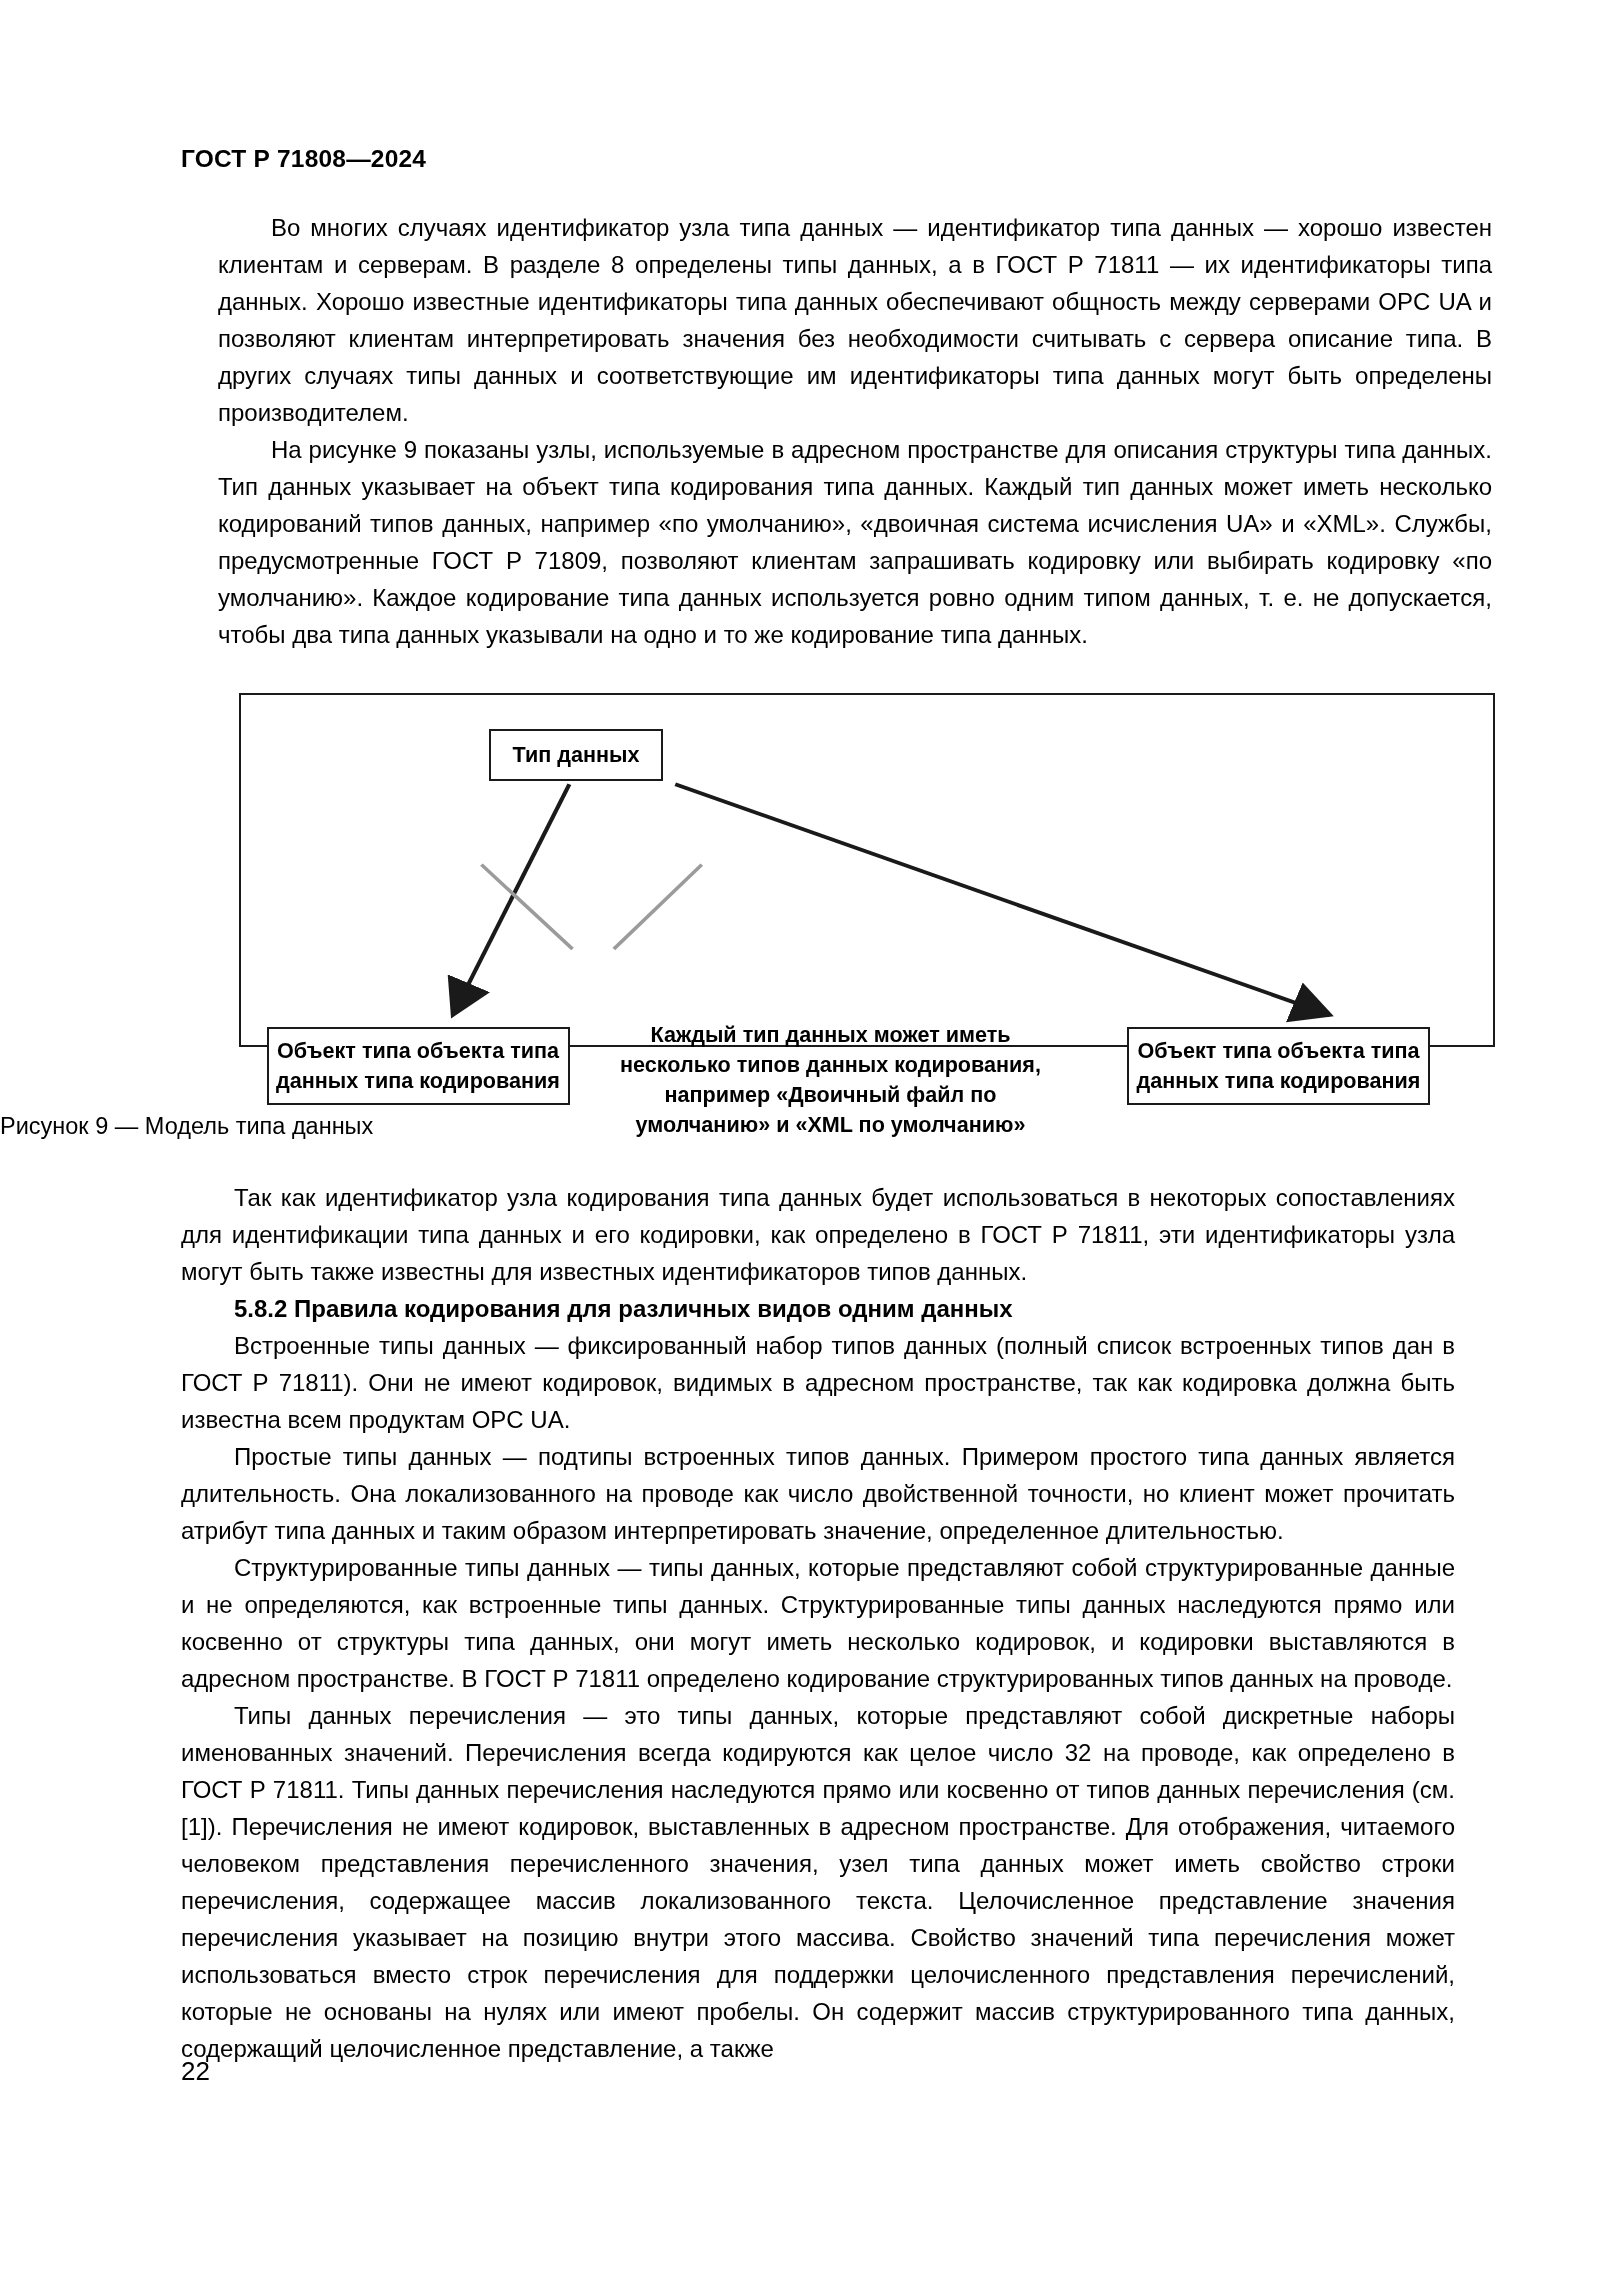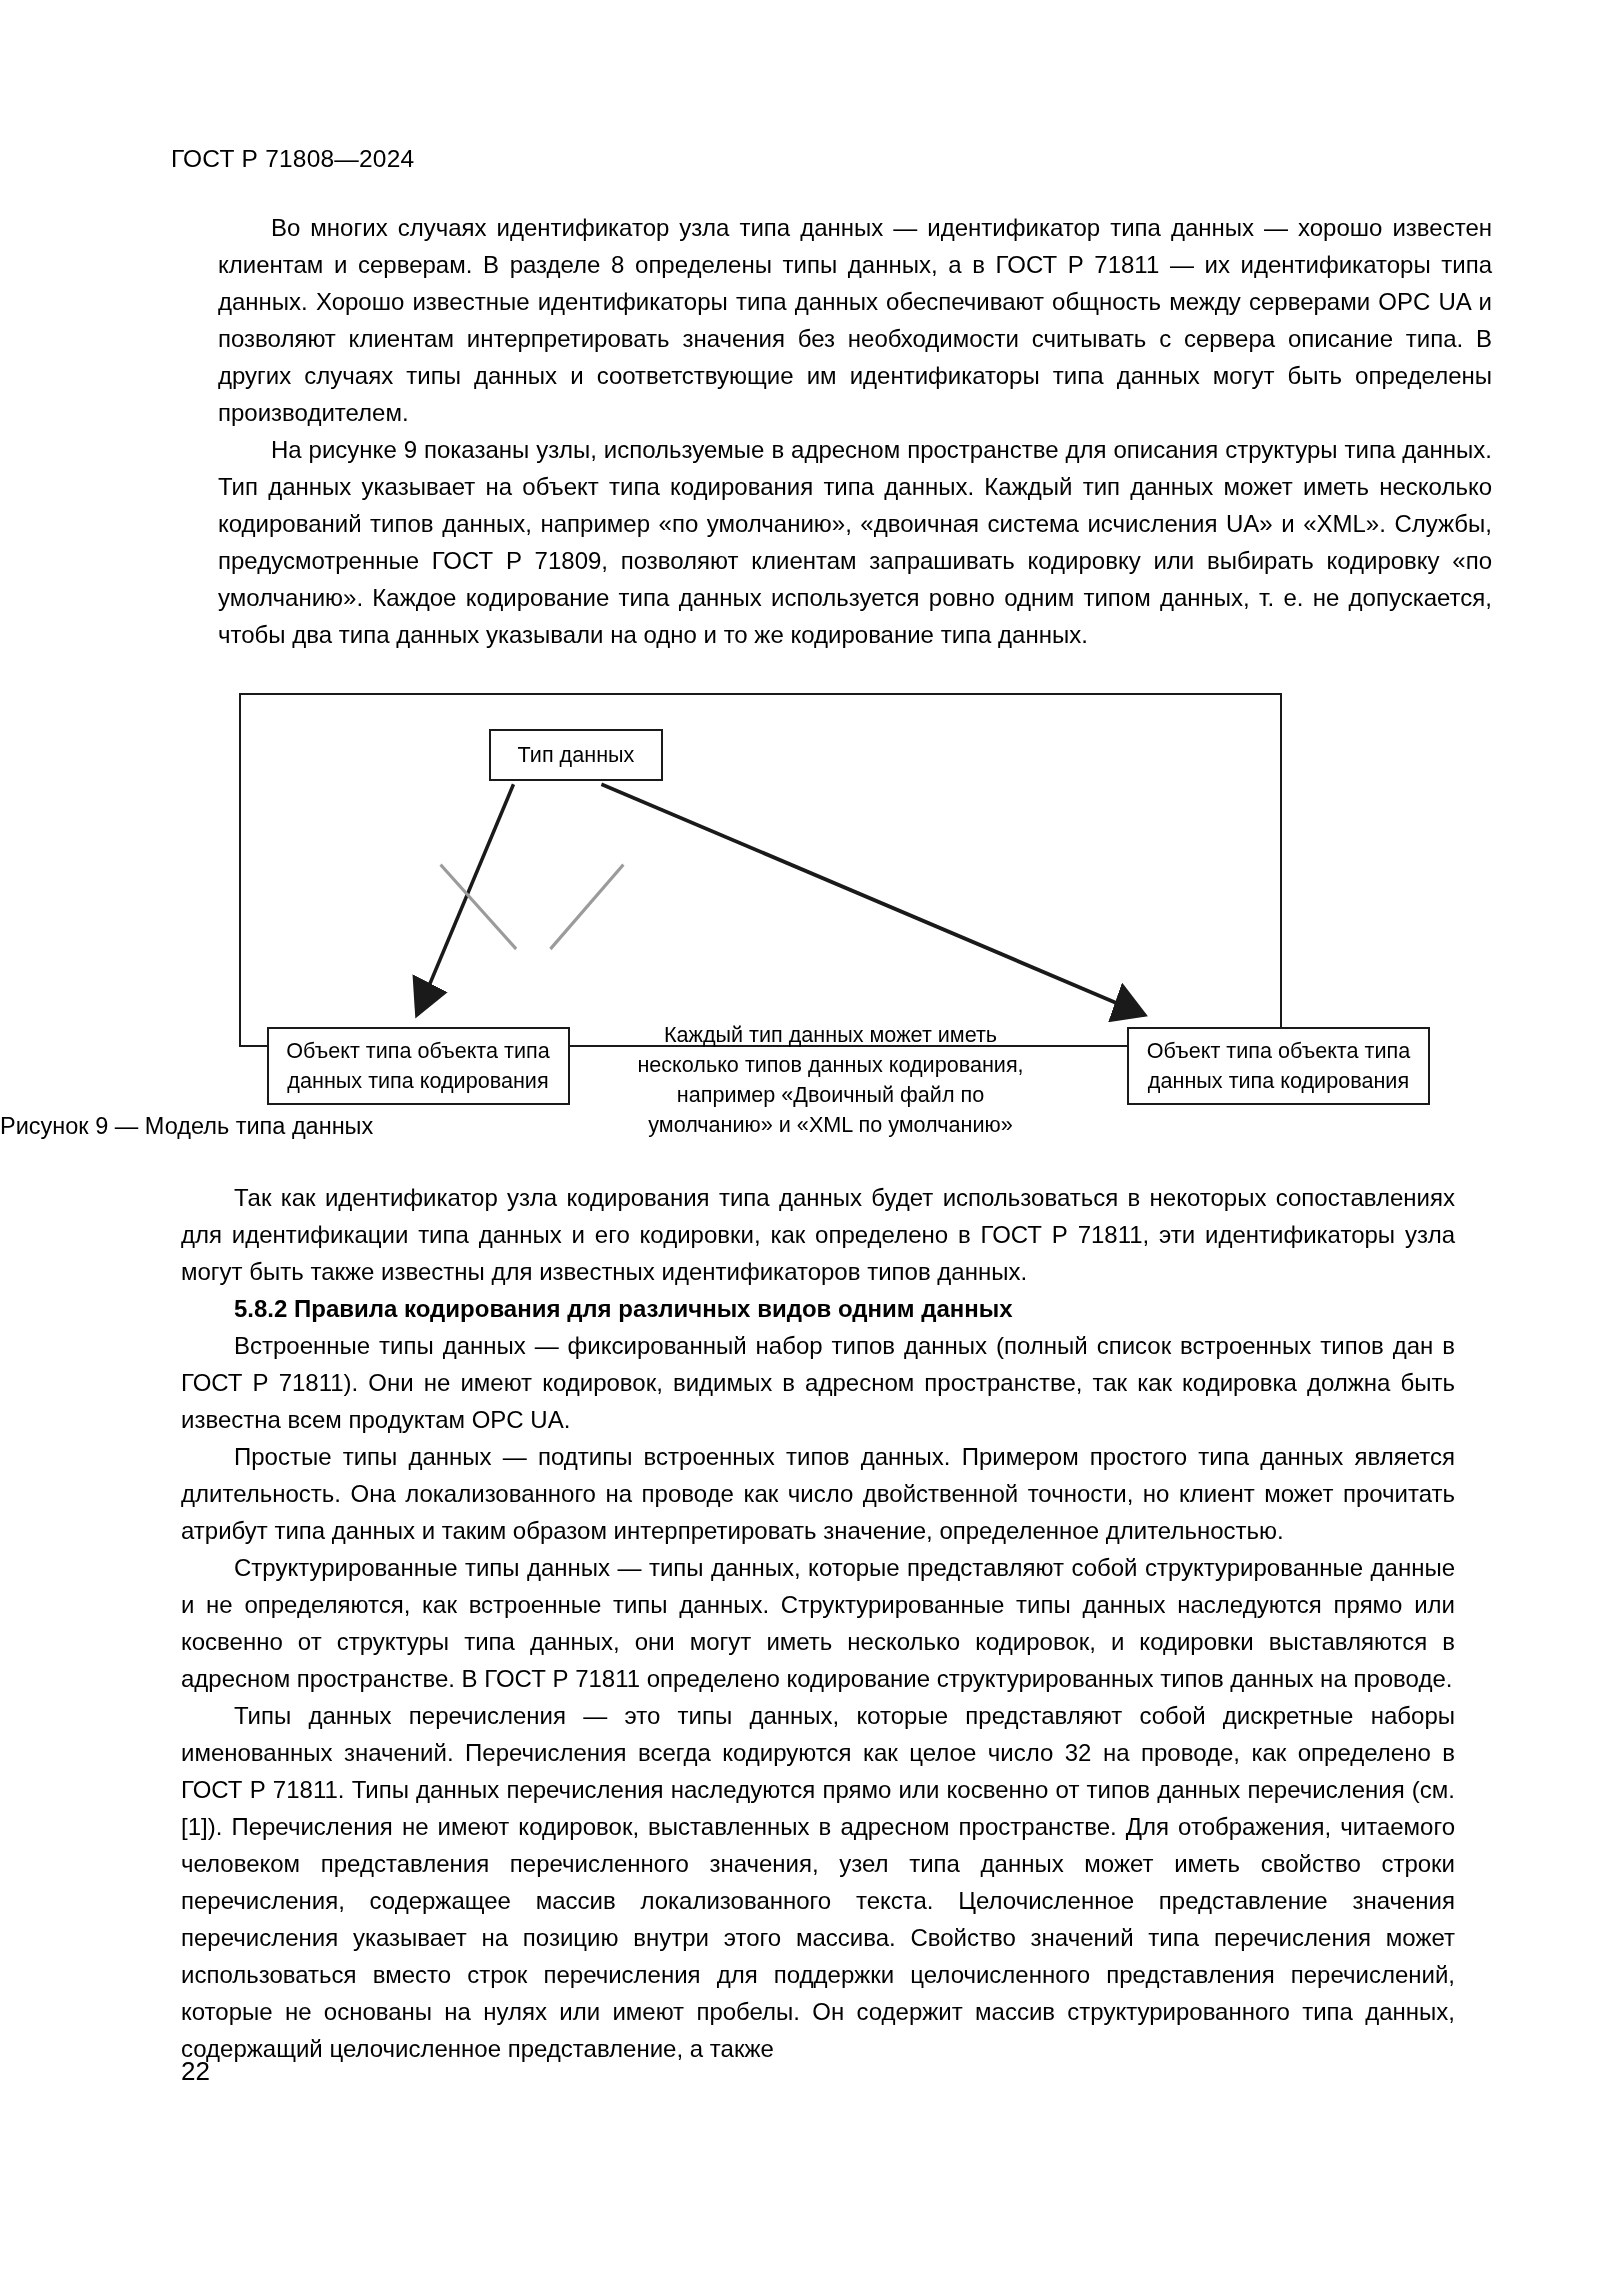--- a/index.html
+++ b/index.html
@@ -14,24 +14,24 @@
   .page {
     position: relative;
     width: 1621px;
     height: 2293px;
     background: #ffffff;
     box-sizing: border-box;
     overflow: hidden;
   }
   .doc-header {
     position: absolute;
-    left: 171px;
+    left: 181px;
     top: 145px;
     font-size: 24.5px;
-    font-weight: normal;
+    font-weight: bold;
     letter-spacing: 0.2px;
   }
   .body-block {
     position: absolute;
     left: 181px;
     width: 1274px;
     font-size: 24px;
     line-height: 37px;
     text-align: justify;
     text-justify: inter-word;
@@ -46,25 +46,26 @@
     font-weight: bold;
     text-indent: 53px;
     margin: 0;
     text-align: left;
   }
   
   .figure-frame {
     position: absolute;
     left: 239px;
     top: 693px;
-    width: 1043px;
+    width: 1256px;
     height: 354px;
     border: 2.9px solid #1a1a1a;
     box-sizing: border-box;
     background: #ffffff;
+    font-weight: bold;
   }
   .figure-frame svg {
     position: absolute;
     left: 0;
     top: 0;
     width: 100%;
     height: 100%;
   }
   .node-box {
     position: absolute;

